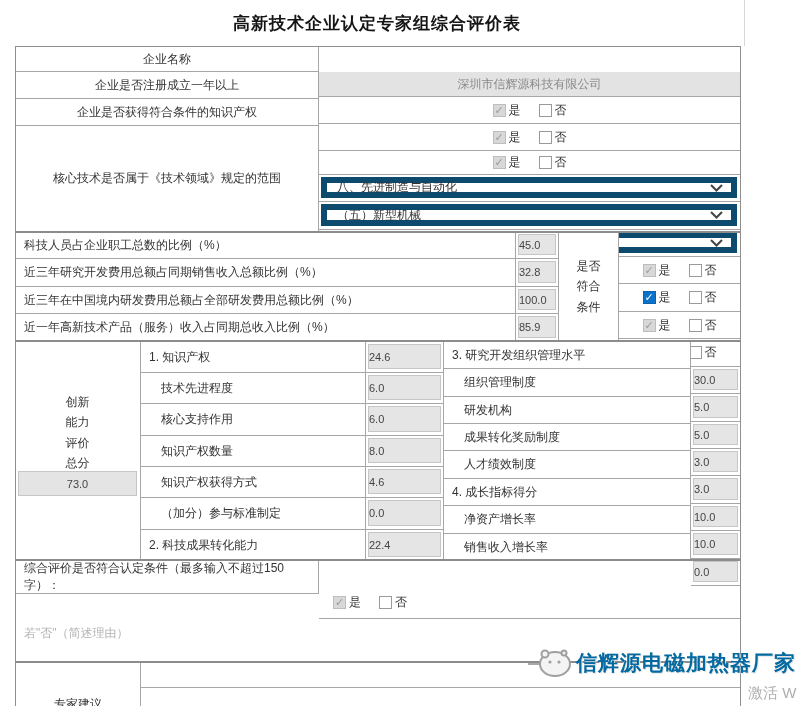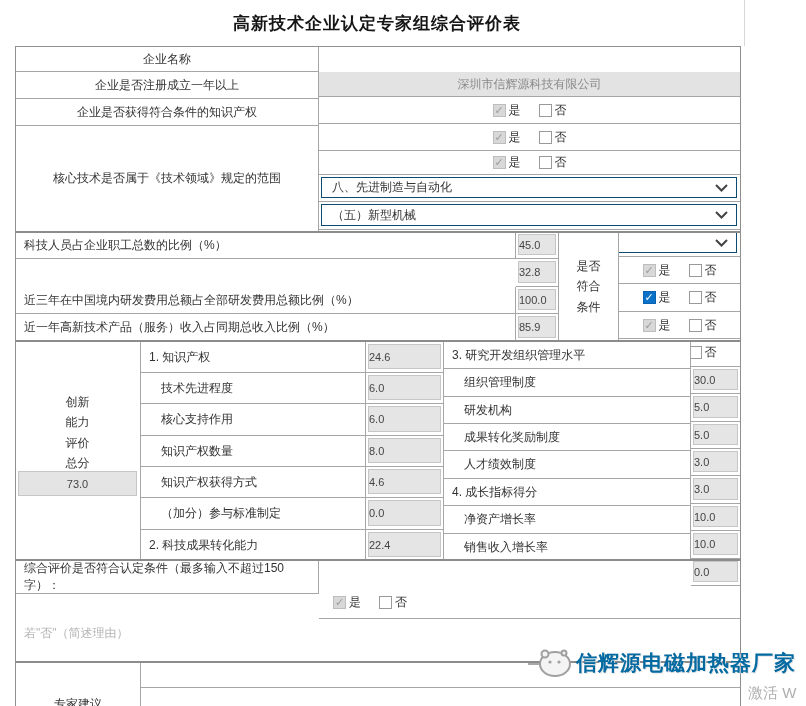--- a/index.html
+++ b/index.html
@@ -26,21 +26,21 @@
   .gap{width:18px;display:inline-block;}
   .cb{position:relative;width:13px;height:13px;box-sizing:border-box;display:inline-flex;
       align-items:center;justify-content:center;font-size:11px;line-height:1;}
   .cb.un{background:#fff;border:1px solid #9a9a9a;}
   .cb.gray{background:#d8d8d8;border:1px solid #bdbdbd;color:#9a9a9a;}
   .cb.blue{background:#0b72c9;border:1px solid #0a63b0;color:#fff;}
   .cbl{margin-left:3px;font-size:12px;color:#333;}
   .mk{font-weight:bold;}
   
   .dd{position:absolute;left:2px;top:2px;right:3px;bottom:3px;background:#fff;
-      border:1px solid #0c4a6e;display:flex;align-items:center;justify-content:space-between;
+      border:6px solid #0c4a6e;display:flex;align-items:center;justify-content:space-between;
       padding:0 8px 0 10px;font-size:12px;color:#333;cursor:default;}
   .chev{display:inline-flex;align-items:center;}
   
   .vbox{position:absolute;left:2px;top:2px;right:2px;bottom:3px;background:#e5e5e5;
         border:1px solid #c6c6c6;display:flex;align-items:center;padding-left:0;
         font-size:11px;color:#444;box-sizing:border-box;}
   .vtext{display:flex;flex-direction:column;align-items:center;justify-content:center;
          line-height:1.7;width:100%;}
   
   #reason{position:absolute;left:0;top:0;width:100%;height:100%;border:none;outline:none;
@@ -140,20 +140,21 @@
           <svg width="13" height="8" viewBox="0 0 13 8">
               <polyline points="1,1 6.5,6.5 12,1" fill="none" stroke="#444" stroke-width="2"></polyline>
             </svg>
         </span>
       </div>
     </div>
 
     <div class="sep" style="top:184px;"></div>
 
     <div class="c pl8" style="left:0;top:185px;width:500px;height:27px;">科技人员占企业职工总数的比例（%）</div>
+    <div class="c pl8" style="left:0;top:212px;width:500px;height:28px;">近三年研究开发费用总额占同期销售收入总额比例（%）</div>
     <div class="c pl8" style="left:0;top:240px;width:500px;height:27px;">近三年在中国境内研发费用总额占全部研发费用总额比例（%）</div>
     <div class="c pl8" style="left:0;top:267px;width:500px;height:28px;">近一年高新技术产品（服务）收入占同期总收入比例（%）</div>
 
     <div class="c" style="left:500px;top:185px;width:43px;height:27px;">
       <div class="vbox">45.0</div>
     </div>
     <div class="c" style="left:500px;top:212px;width:43px;height:28px;">
       <div class="vbox">32.8</div>
     </div>
     <div class="c" style="left:500px;top:240px;width:43px;height:27px;">

